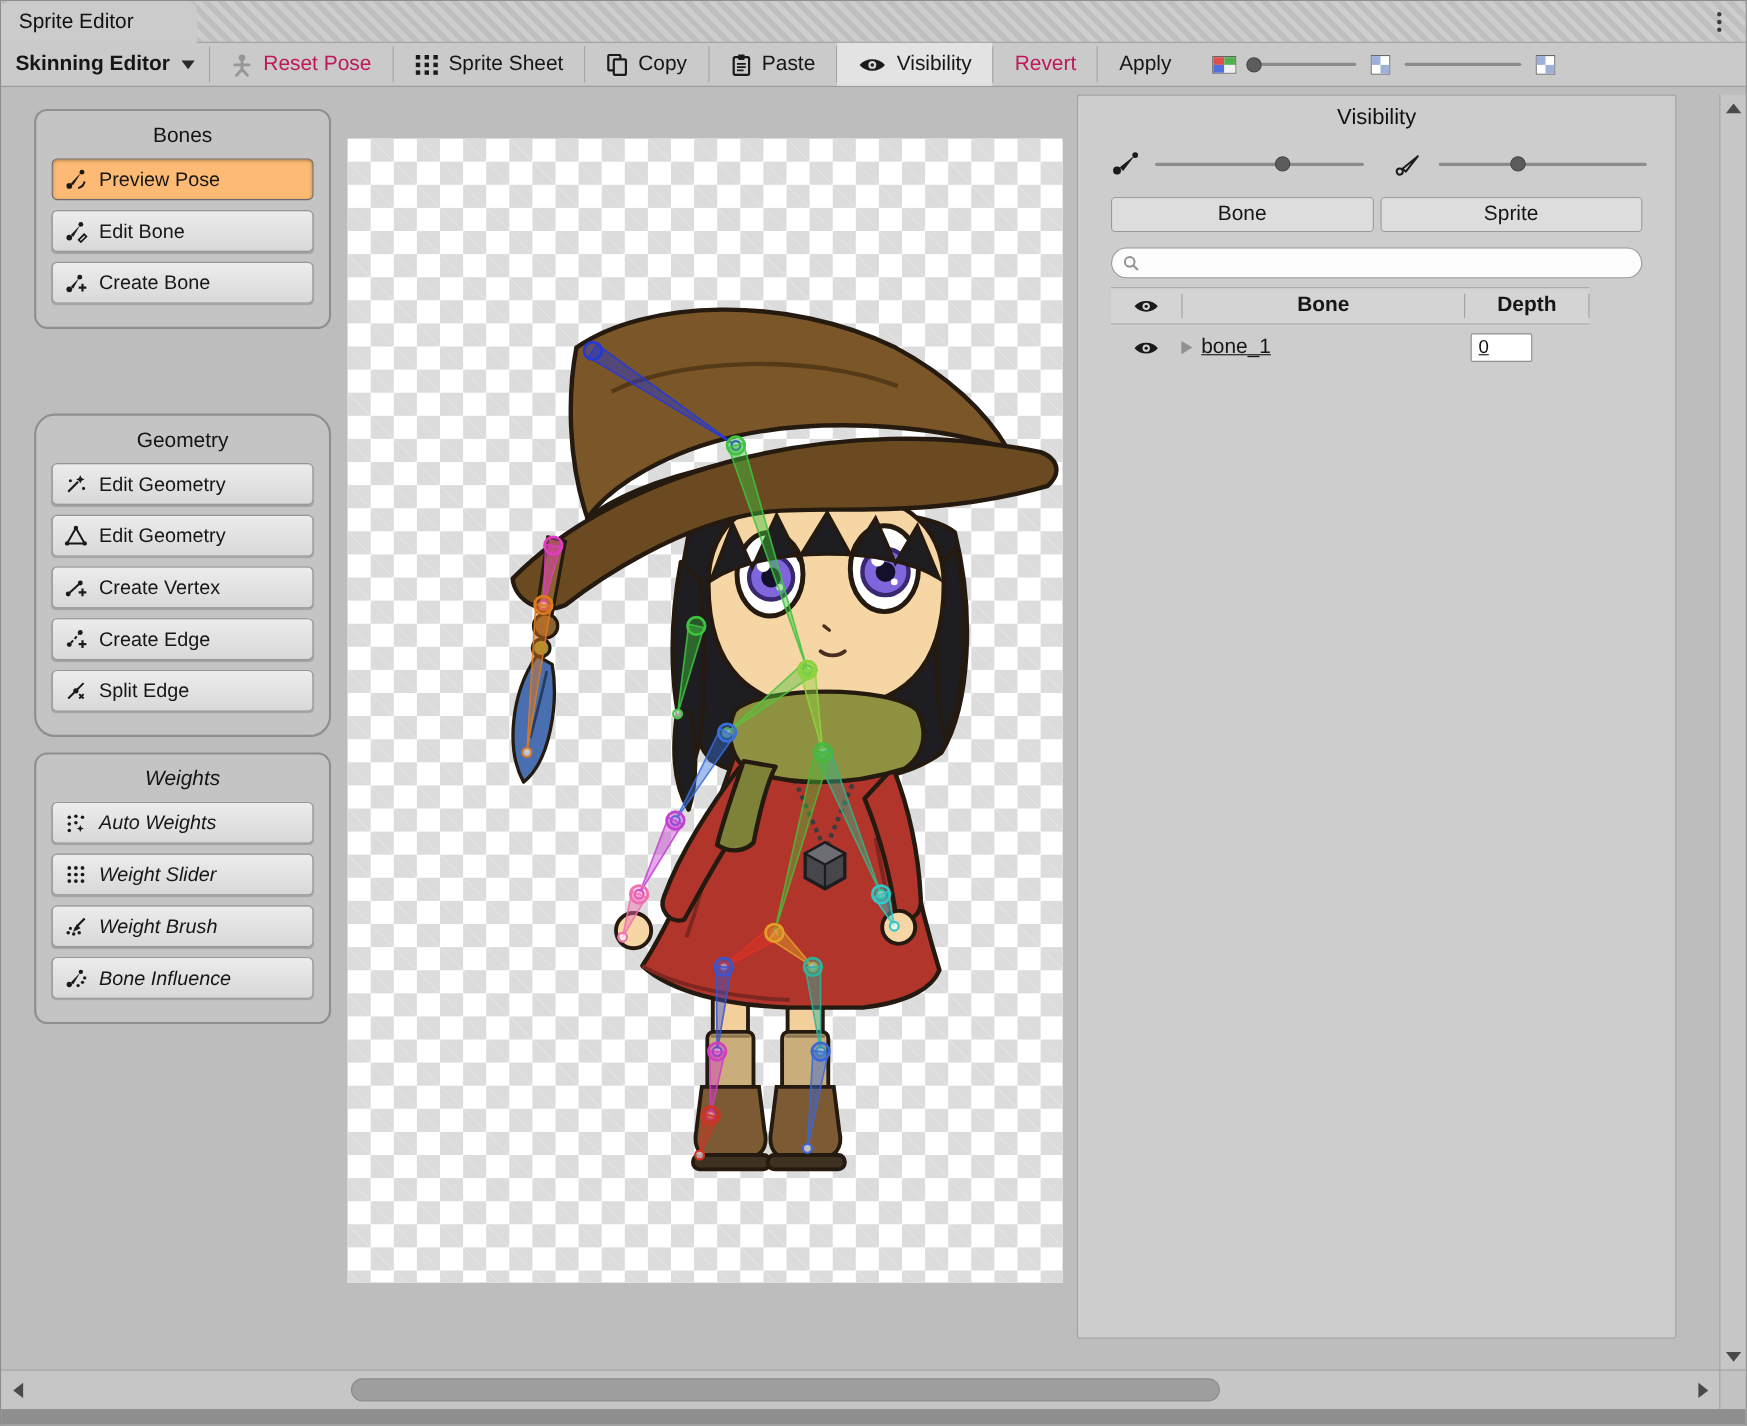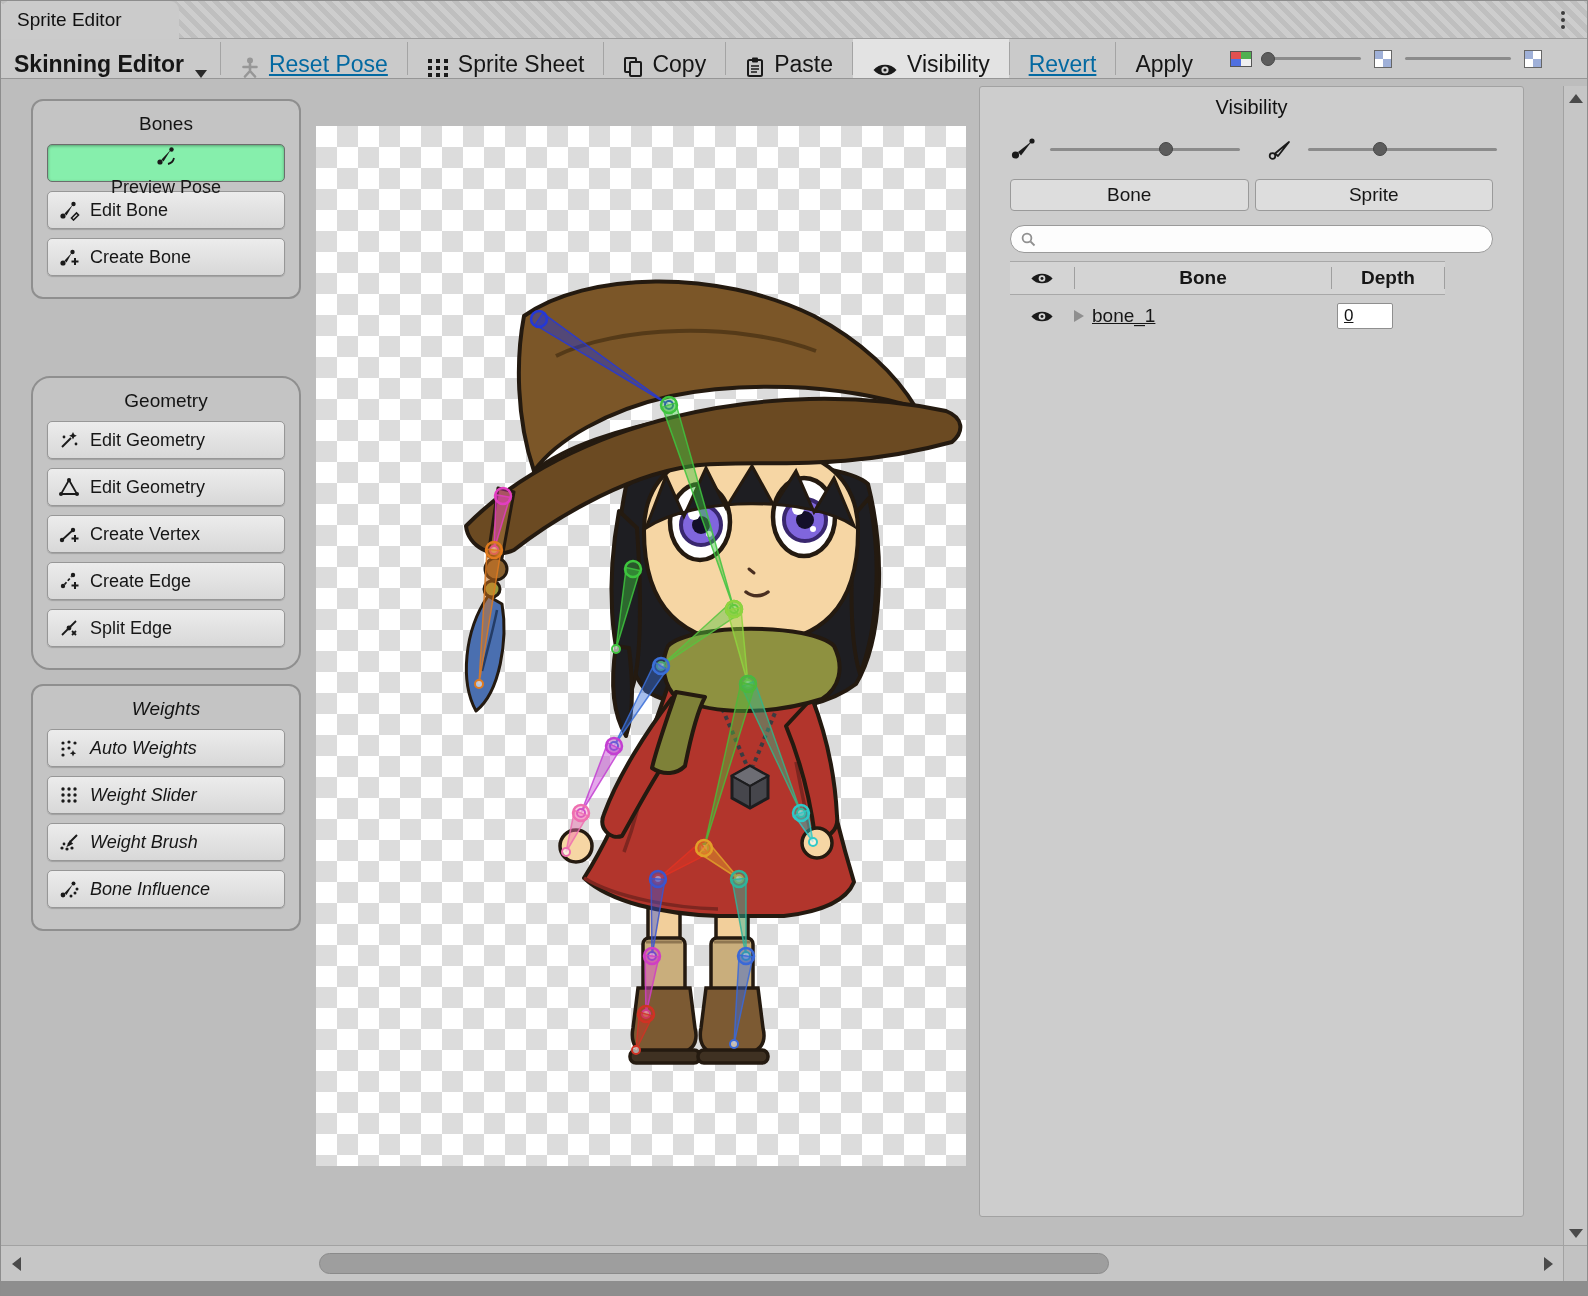--- a/index.html
+++ b/index.html
@@ -15,40 +15,40 @@
     border-bottom:1px solid #9e9e9e; }
   .window-tab { position:absolute; left:0; top:0; height:38px; width:178px;
     background:#cbcbcb; border-radius:9px 9px 0 0; display:flex; align-items:center;
     padding:0 16px; font-size:19px; color:#101010; }
   .kebab { position:absolute; right:12px; top:7px; width:24px; height:24px;
     display:flex; flex-direction:column; align-items:center; justify-content:center; gap:3px; }
   .kebab i { width:4px; height:4px; border-radius:50%; background:#3c3c3c; }
   
   .toolbar { position:absolute; top:38px; left:0; right:0; height:40px; background:#cacaca;
     border-bottom:1px solid #969696; display:flex; align-items:stretch; }
-  .tbtn { display:flex; align-items:flex-end; gap:9px; padding:0 19px; font-size:23px; white-space:nowrap; }
+  .tbtn { display:flex; align-items:center; gap:9px; padding:0 19px; font-size:19px; white-space:nowrap; }
   .tbtn.mode { font-weight:700; padding:0 13px; gap:11px; }
   .caret-down { width:0; height:0; border-left:6px solid transparent; border-right:6px solid transparent;
     border-top:8px solid #2a2a2a; }
   .tsep { width:1px; background:#a4a4a4; margin:3px 0; }
-  .tbtn.disabled { color:#0369a1;text-decoration:underline; }
+  .tbtn.disabled { color:#be185d; }
   .tbtn.active { background:#e3e3e3; }
   .tb-right { display:flex; align-items:center; gap:13px; padding:0 14px; margin-left:4px; }
   .track { position:relative; height:3px; background:#8b8b8b; border-radius:2px; }
   .track .handle { position:absolute; top:50%; transform:translateY(-50%); width:14px; height:14px;
     border-radius:50%; background:#5c5c5c; border:1px solid #464646; }
   .t1 { width:96px; } .t2 { width:106px; }
   
   .panel { position:absolute; left:30px; width:270px; background:#c4c4c4;
     border:2px solid #8f8f8f; border-radius:12px; padding:8px 14px 12px; }
   .panel h3 { text-align:center; font-size:19px; font-weight:400; margin:4px 0 4px; color:#141414; }
   .pbtn { display:flex; align-items:center; gap:10px; height:38px; margin:9px 0;
     background:linear-gradient(#ececec,#d8d8d8); border:1px solid #979797; border-radius:5px;
     padding:0 10px; font-size:18px; box-shadow:0 1px 1px rgba(0,0,0,.18); }
-  .pbtn.active { background:#86efac; border-color:#6c6c6c; box-shadow:inset 0 1px 3px rgba(0,0,0,.35);flex-direction:column; }
+  .pbtn.active { background:#fdba74; border-color:#6c6c6c; box-shadow:inset 0 1px 3px rgba(0,0,0,.35); }
   #panel-bones { top:98px; } #panel-geometry { top:375px;border-radius:19px; } #panel-weights { top:683px;font-style:italic; }
   .picon { flex:0 0 22px; }
   
   .canvas { position:absolute; left:315px; top:125px; width:650px; height:1040px;
     background-image:
       linear-gradient(45deg,#dcdcdc 25%,transparent 25%,transparent 75%,#dcdcdc 75%),
       linear-gradient(45deg,#dcdcdc 25%,transparent 25%,transparent 75%,#dcdcdc 75%);
     background-position:0 0,21px 21px; background-size:42px 42px; background-color:#ffffff; }
   .canvas svg { position:absolute; left:0; top:0; width:100%; height:100%; }
   

